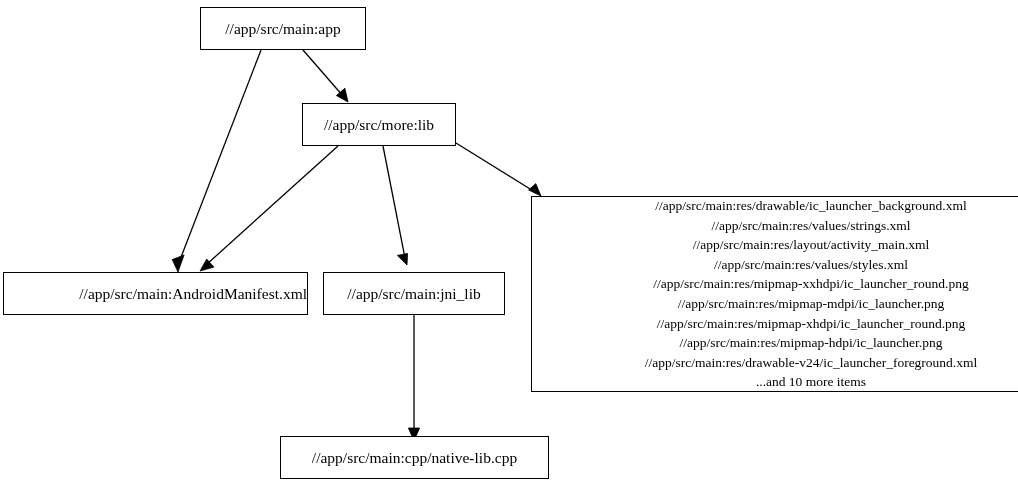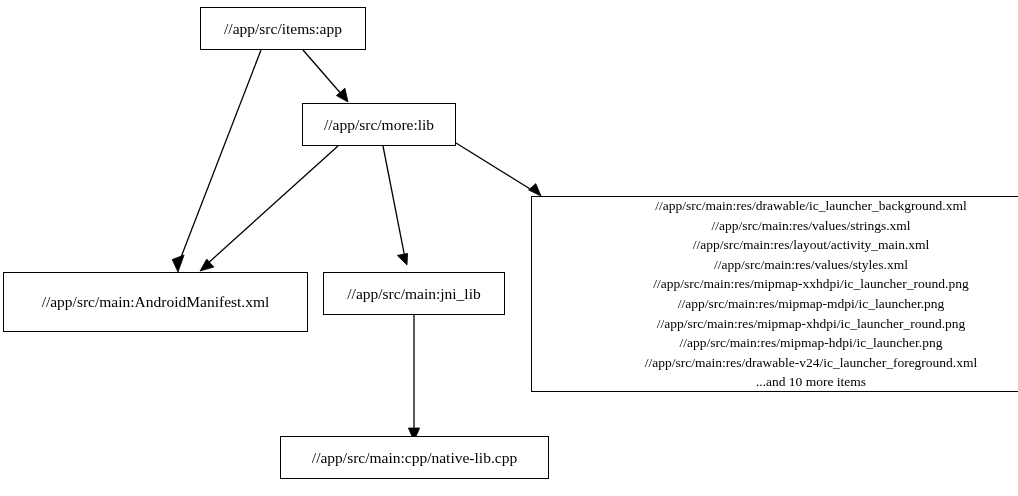--- a/index.html
+++ b/index.html
@@ -74,23 +74,23 @@
         <path d="M 456,143 L 535,192" stroke="#000000" stroke-width="1.3" fill="none"></path>
         <path d="M 541,196 L 528.6,190.0 L 535.8,183.6 Z" fill="#000000" stroke="#000000" stroke-width="0.8"></path>
       </g>
       <g>
         <path d="M 414,315 L 414,434" stroke="#000000" stroke-width="1.3" fill="none"></path>
         <path d="M 414,441 L 408.4,428.0 L 419.6,428.0 Z" fill="#000000" stroke="#000000" stroke-width="0.8"></path>
       </g>
     </svg>
 
   <div id="node-layer">
-      <div class="node" style="left: 200px; top: 7px; width: 166px; height: 43px;"><span class="node-label">//app/src/items:app</span></div>
+      <div class="node" style="left: 200px; top: 7px; width: 166px; height: 43px;"><span class="node-label">//app/src/main:app</span></div>
       <div class="node" style="left: 302px; top: 103px; width: 154px; height: 43px;"><span class="node-label">//app/src/more:lib</span></div>
-      <div class="node" style="left: 3px; top: 272px; width: 305px; height: 60px;"><span class="node-label">//app/src/main:AndroidManifest.xml</span></div>
+      <div class="node" style="left: 3px; top: 272px; width: 305px; height: 43px; justify-content: flex-end;"><span class="node-label">//app/src/main:AndroidManifest.xml</span></div>
       <div class="node" style="left: 323px; top: 272px; width: 182px; height: 43px;"><span class="node-label">//app/src/main:jni_lib</span></div>
       <div class="node multiline" style="left: 531px; top: 196px; width: 560px; height: 196px;"><span class="node-label">//app/src/main:res/drawable/ic_launcher_background.xml
 //app/src/main:res/values/strings.xml
 //app/src/main:res/layout/activity_main.xml
 //app/src/main:res/values/styles.xml
 //app/src/main:res/mipmap-xxhdpi/ic_launcher_round.png
 //app/src/main:res/mipmap-mdpi/ic_launcher.png
 //app/src/main:res/mipmap-xhdpi/ic_launcher_round.png
 //app/src/main:res/mipmap-hdpi/ic_launcher.png
 //app/src/main:res/drawable-v24/ic_launcher_foreground.xml

